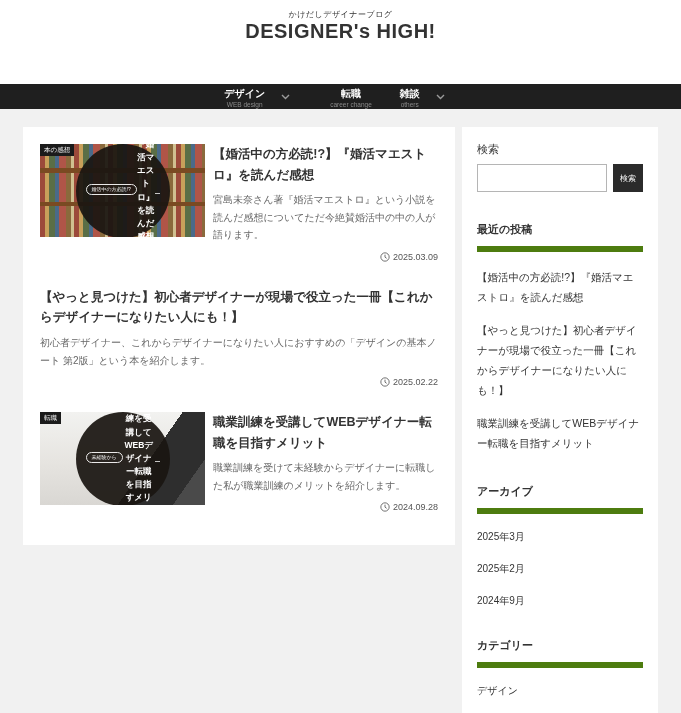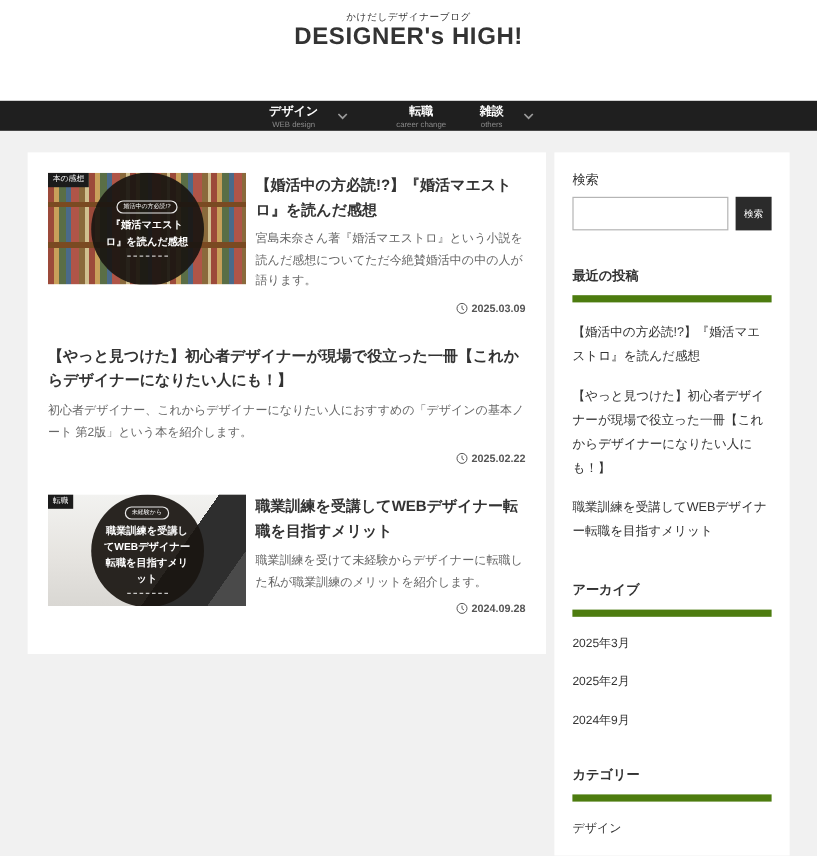--- a/index.html
+++ b/index.html
@@ -30,21 +30,21 @@
   .main-card { width:432px; background:#fff; padding:17px 17px 8px; }
   .sidebar { width:196px; background:#fff; padding:15px 15px 42px; }
 
   
   .post { display:flex; gap:8px; margin-bottom:25px; min-height:93px; }
   .thumb { width:165px; height:93px; position:relative; overflow:hidden; flex-shrink:0; display:block; }
   .badge { position:absolute; top:0; left:0; z-index:3; background:#1b1b1b; color:#fff;
            font-size:6.5px; padding:2px 4px; line-height:1.3; }
   .thumb-circle { position:absolute; z-index:2; width:94px; height:94px; left:50%; top:50%;
     transform:translate(-50%,-50%); border-radius:50%; background:rgba(26,22,17,.93);
-    display:flex; flex-direction:column; align-items:center; justify-content:center;
+    display:flex; flex-direction:row; align-items:center; justify-content:center;
     color:#fff; text-align:center; padding:10px; }
   .thumb-pill { font-size:5px; border:1px solid rgba(255,255,255,.9); border-radius:8px;
     padding:1px 5px; margin-bottom:3px; white-space:nowrap; line-height:1.4; }
   .thumb-pill.solid { background:#fff; color:#1b1b1b; border-color:#fff; }
   .thumb-text { font-size:8.5px; font-weight:bold; line-height:1.55; }
   .thumb-dash { width:34px; border-top:1px dashed rgba(255,255,255,.75); margin-top:5px; }
   .thumb-bg { position:absolute; inset:0; }
   .thumb-bg-0 {
     background:
       linear-gradient(180deg, rgba(0,0,0,0) 0 26%, #7a4a22 26% 31%, rgba(0,0,0,0) 31% 62%, #7a4a22 62% 67%, rgba(0,0,0,0) 67% 100%),
@@ -58,21 +58,21 @@
   }
   .thumb-bg-2 {
     background:
       linear-gradient(125deg, rgba(0,0,0,0) 62%, #2e2e2e 62% 86%, #4a4a4a 86%) 0 0/100% 100% no-repeat,
       linear-gradient(180deg,#f2f2f0 0%,#e6e4e0 55%,#d9d7d3 100%);
   }
   .post-body { flex:1; display:flex; flex-direction:column; }
   .post-title { font-size:12.5px; font-weight:bold; color:#333; line-height:1.65; margin-bottom:6px; display:block; }
   .post-excerpt { font-size:10px; color:#666; line-height:1.75; }
   .post-date { margin-top:auto; align-self:flex-end; font-size:9px; color:#555;
-    display:flex; align-items:flex-end; gap:3px; padding-top:8px;font-weight:bold; }
+    display:flex; align-items:flex-end; gap:3px; padding-top:8px; }
 
   
   .search-label { font-size:11px; margin-bottom:7px; }
   .search-row { display:flex; gap:6px; align-items:stretch; }
   .search-input { flex:1; min-width:0; height:28px; border:1px solid #b5b5b5; background:#fff; padding:0 5px; font-size:10px; }
   .search-button { width:30px; height:28px; background:#2b2b2b; color:#fff; border:none; font-size:8px; cursor:pointer; }
   .widget-heading { font-size:11px; font-weight:bold; color:#333; padding-bottom:9px;
     border-bottom:6px solid #4d7c0f; margin:30px 0 16px; }
   .recent-link { display:block; font-size:10.5px; color:#333; line-height:1.9; margin-bottom:13px; }
   .side-link { display:block; font-size:10px; color:#333; margin-bottom:18px; line-height:1.4; }

